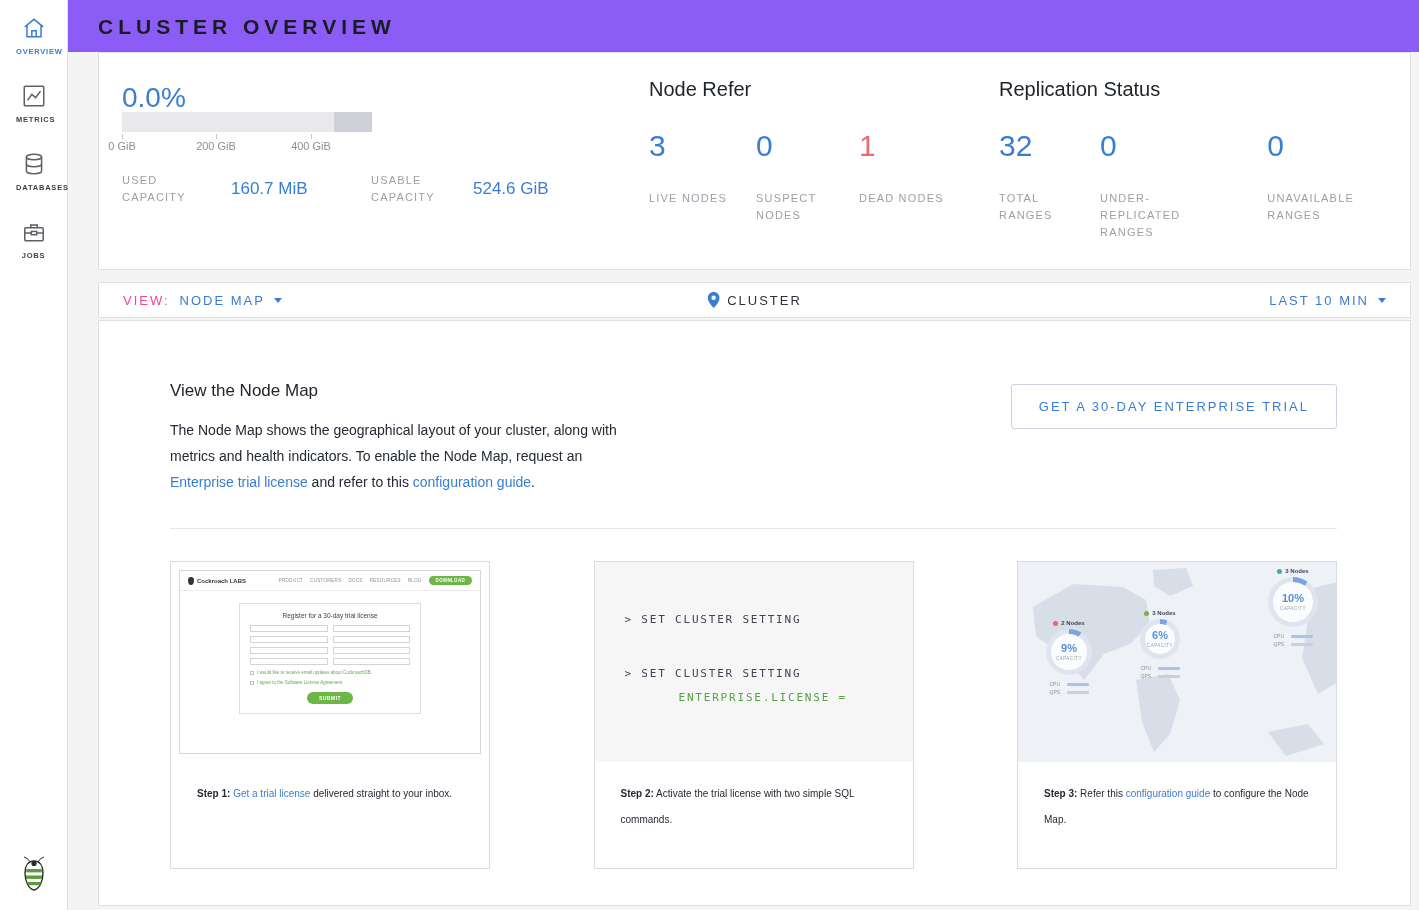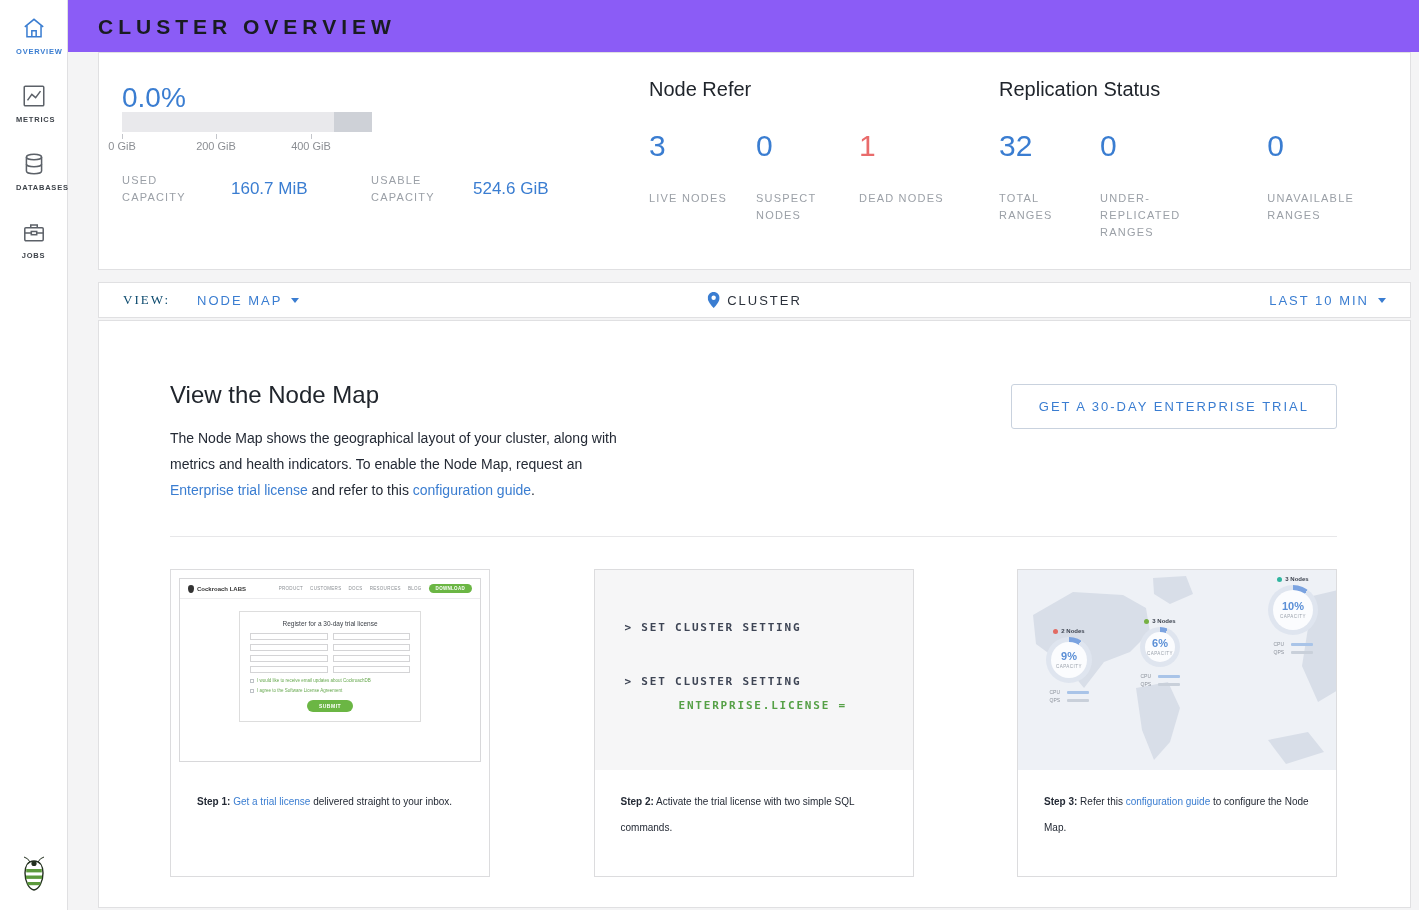--- a/index.html
+++ b/index.html
@@ -81,38 +81,38 @@
   .stat-lbl {
     margin-top: 29px; font-size: 11px; letter-spacing: 1.2px; color: var(--label-gray);
     line-height: 17px; max-width: 130px; padding-right: 14px;
   }
 
   
   .viewbar {
     height: 36px; display: flex; align-items: center; position: relative;
     padding: 0 24px; margin-bottom: 2px; font-size: 13px; letter-spacing: 2px;
   }
-  .viewbar .vlabel { color: #0c4a6e; margin-right: 27px; font-family: Liberation Serif, serif; }
+  .viewbar .vlabel { color: #ec4899; margin-right: 10px; }
   .vb-dd { color: var(--accent); font-weight: 500; cursor: pointer; display: inline-flex; align-items: center; }
   .caret {
     display: inline-block; width: 0; height: 0; margin-left: 9px;
     border-left: 4.5px solid transparent; border-right: 4.5px solid transparent;
     border-top: 5.5px solid currentColor;
   }
   .vb-center {
     position: absolute; left: 50%; transform: translateX(-50%);
     display: flex; align-items: center; color: #2c323c; font-weight: 500;
   }
   .vb-center svg { margin-right: 8px; }
   .vb-right { margin-left: auto; }
 
   
   .panel { padding: 60px 73px 30px 71px; min-height: 586px; }
   .panel-top { display: flex; align-items: flex-start; justify-content: space-between; }
-  .nm-title { font-size: 24px; font-weight: 500; color: #20252c; margin-bottom: 16px; }
+  .nm-title { font-size: 17px; font-weight: 500; color: #20252c; margin-bottom: 16px; }
   .nm-desc { width: 478px; font-size: 14px; line-height: 26px; color: #242a35; }
   a.link { color: var(--accent); text-decoration: none; cursor: pointer; }
   .trial-btn {
     background: #fff; border: 1px solid #c9d2de; border-radius: 3px;
     color: var(--accent); font-size: 13px; letter-spacing: 2px; font-weight: 500;
     padding: 14px 27px; cursor: pointer; margin-top: 3px;
     font-family: "Liberation Sans", sans-serif;
   }
   .divider { border: none; border-top: 1px solid #e7e7e9; margin: 33px 0 32px; }
 
@@ -134,21 +134,21 @@
   .thumb-form-title { font-size: 6.5px; color: #3a3f46; text-align: center; margin-bottom: 6px; }
   .t-row { display: flex; gap: 5px; margin-top: 4px; }
   .t-input { flex: 1; height: 7px; border: 1px solid #d4d4d6; background: #fff; }
   .t-check { display: flex; align-items: center; margin-top: 5px; overflow: hidden; }
   .t-check i { flex: none; width: 4px; height: 4px; border: 1px solid #bfc3c8; margin-right: 3px; }
   .t-check span { font-size: 4.5px; color: #67a84f; white-space: nowrap; }
   .t-submit { width: 46px; margin: 7px auto 0; background: #6bb644; color: #fff; border-radius: 7px; text-align: center; font-size: 5px; font-weight: 700; padding: 3px 0; letter-spacing: .5px; }
 
   
   .code-box { background: #f6f6f7; height: 100%; padding: 46px 0 0 30px; }
-  .code-line { font-family: "DejaVu Sans Mono", monospace; font-size: 11px; letter-spacing: 1.8px; font-weight: 700; line-height: 24px; white-space: nowrap; }
+  .code-line { font-family: "DejaVu Sans Mono", monospace; font-size: 11px; letter-spacing: 1.8px; font-weight: 400; line-height: 24px; white-space: nowrap; }
   .code-prompt { color: #3e4555; }
   .code-value { color: var(--green); padding-left: 54px; }
   .code-block { margin-bottom: 30px; }
 
   
   .map-box { position: absolute; inset: 0; background: #eef1f6; }
   .map-box svg.world { position: absolute; inset: 0; }
   .gauge-wrap { position: absolute; display: flex; flex-direction: column; align-items: center; }
   .node-label { display: flex; align-items: center; font-size: 6px; color: #3d4450; font-weight: 700; margin-bottom: 3px; }
   .node-dot { width: 5px; height: 5px; border-radius: 50%; margin-right: 3px; }

